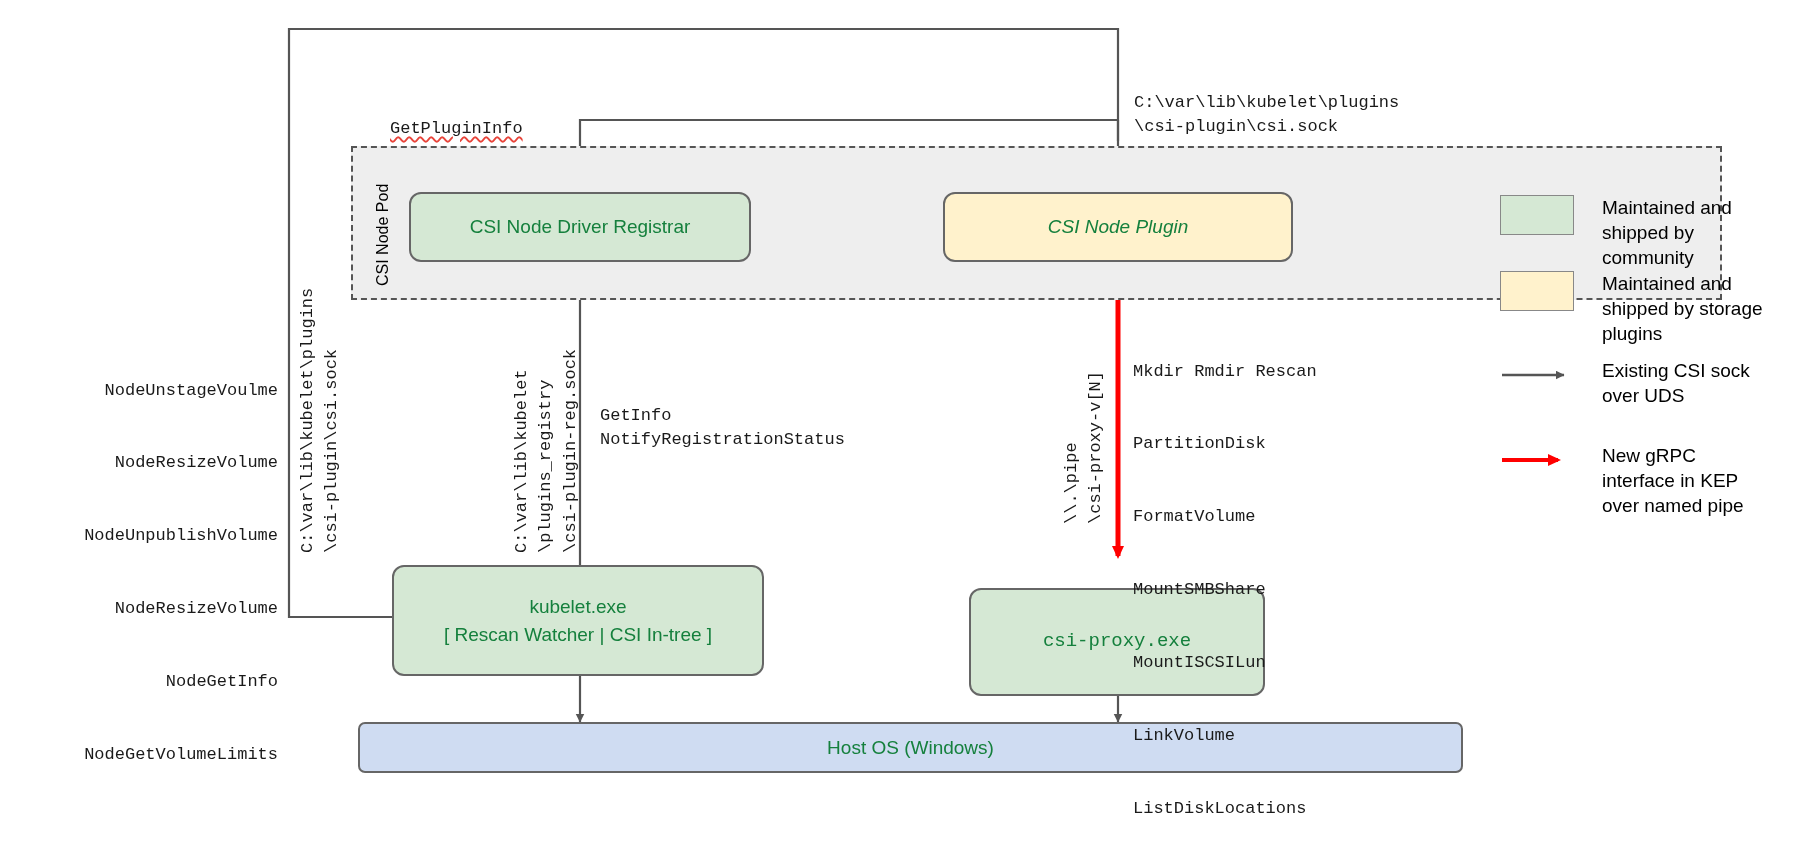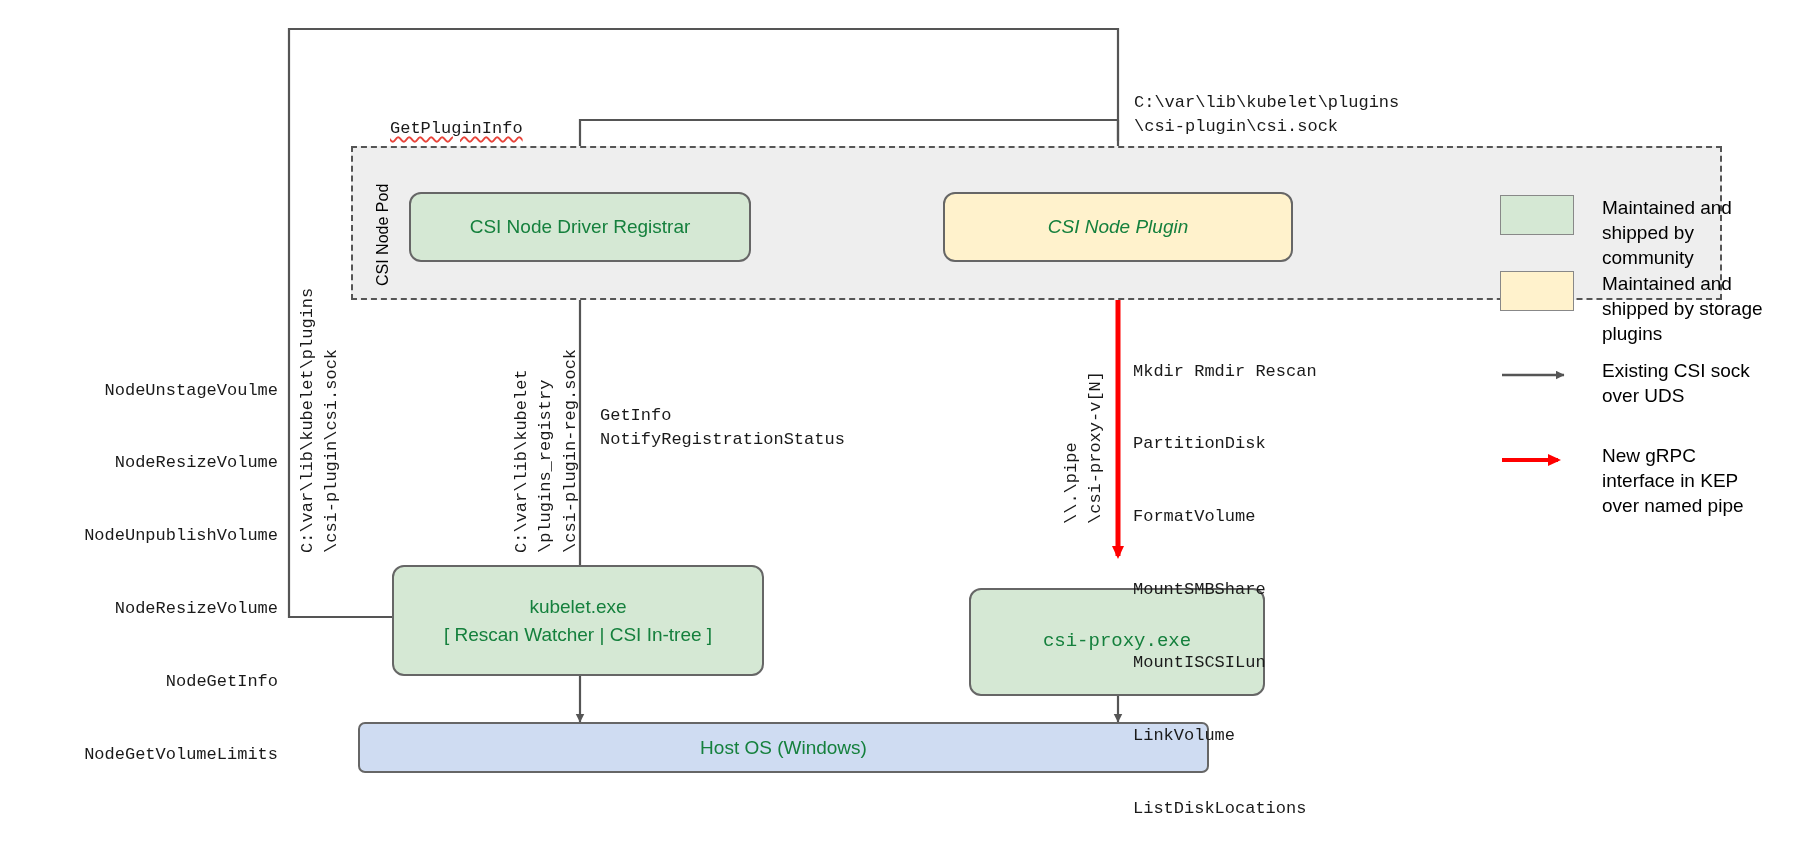--- a/index.html
+++ b/index.html
@@ -160,21 +160,21 @@
 
 <div class="node-box green" style="left:392px; top:565px; width:372px; height:111px;">
   <span>kubelet.exe</span>
   <span>[ Rescan Watcher | CSI In-tree ]</span>
 </div>
 
 <div class="node-box green" style="left:969px; top:588px; width:296px; height:108px;font-family:Liberation Mono, monospace;">
   <span>csi-proxy.exe</span>
 </div>
 
-<div class="node-box blue" style="left:358px; top:722px; width:851px; height:51px; border-radius:7px;">
+<div class="node-box blue" style="left:358px; top:722px; width:1105px; height:51px; border-radius:7px;">
   <span>Host OS (Windows)</span>
 </div>
 
 <div class="mono squiggle" style="left:390px; top:117px;">GetPluginInfo</div>
 
 <div class="mono" style="left:1134px; top:91px;">C:\var\lib\kubelet\plugins
 \csi-plugin\csi.sock</div>
 
 <div class="mono rot" style="left:296px; top:553px;">C:\var\lib\kubelet\plugins
 \csi-plugin\csi.sock</div>

